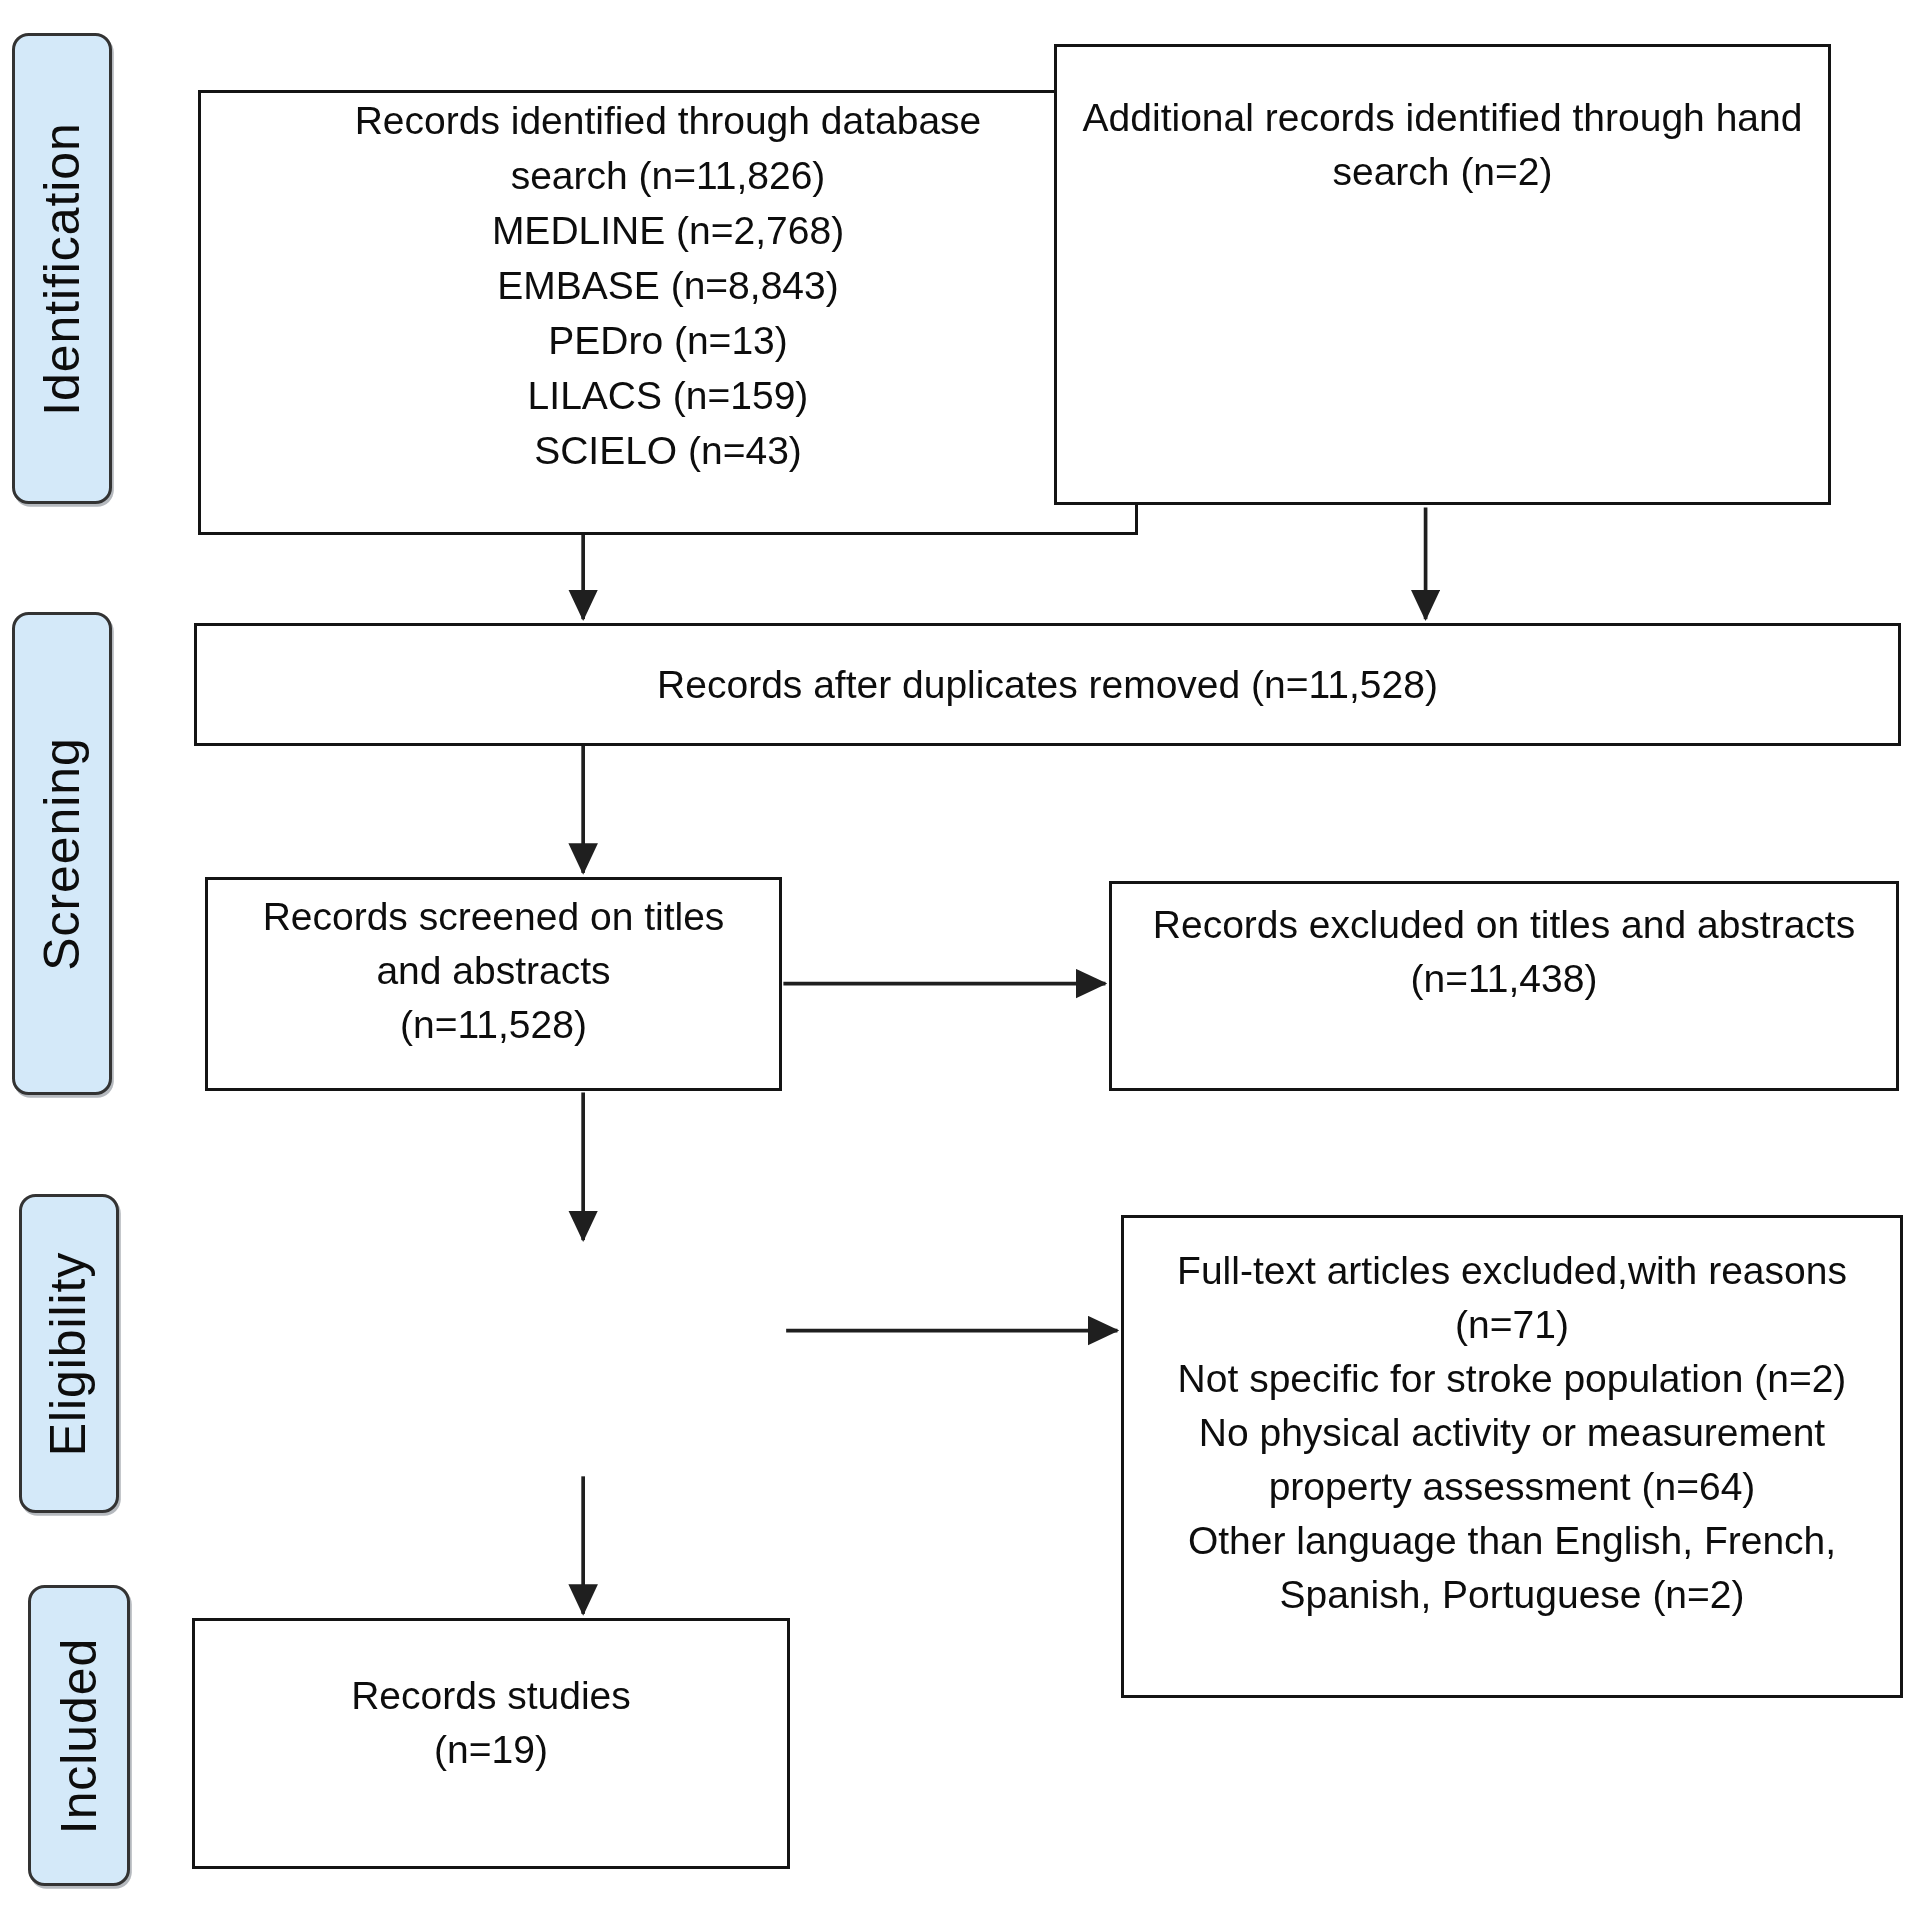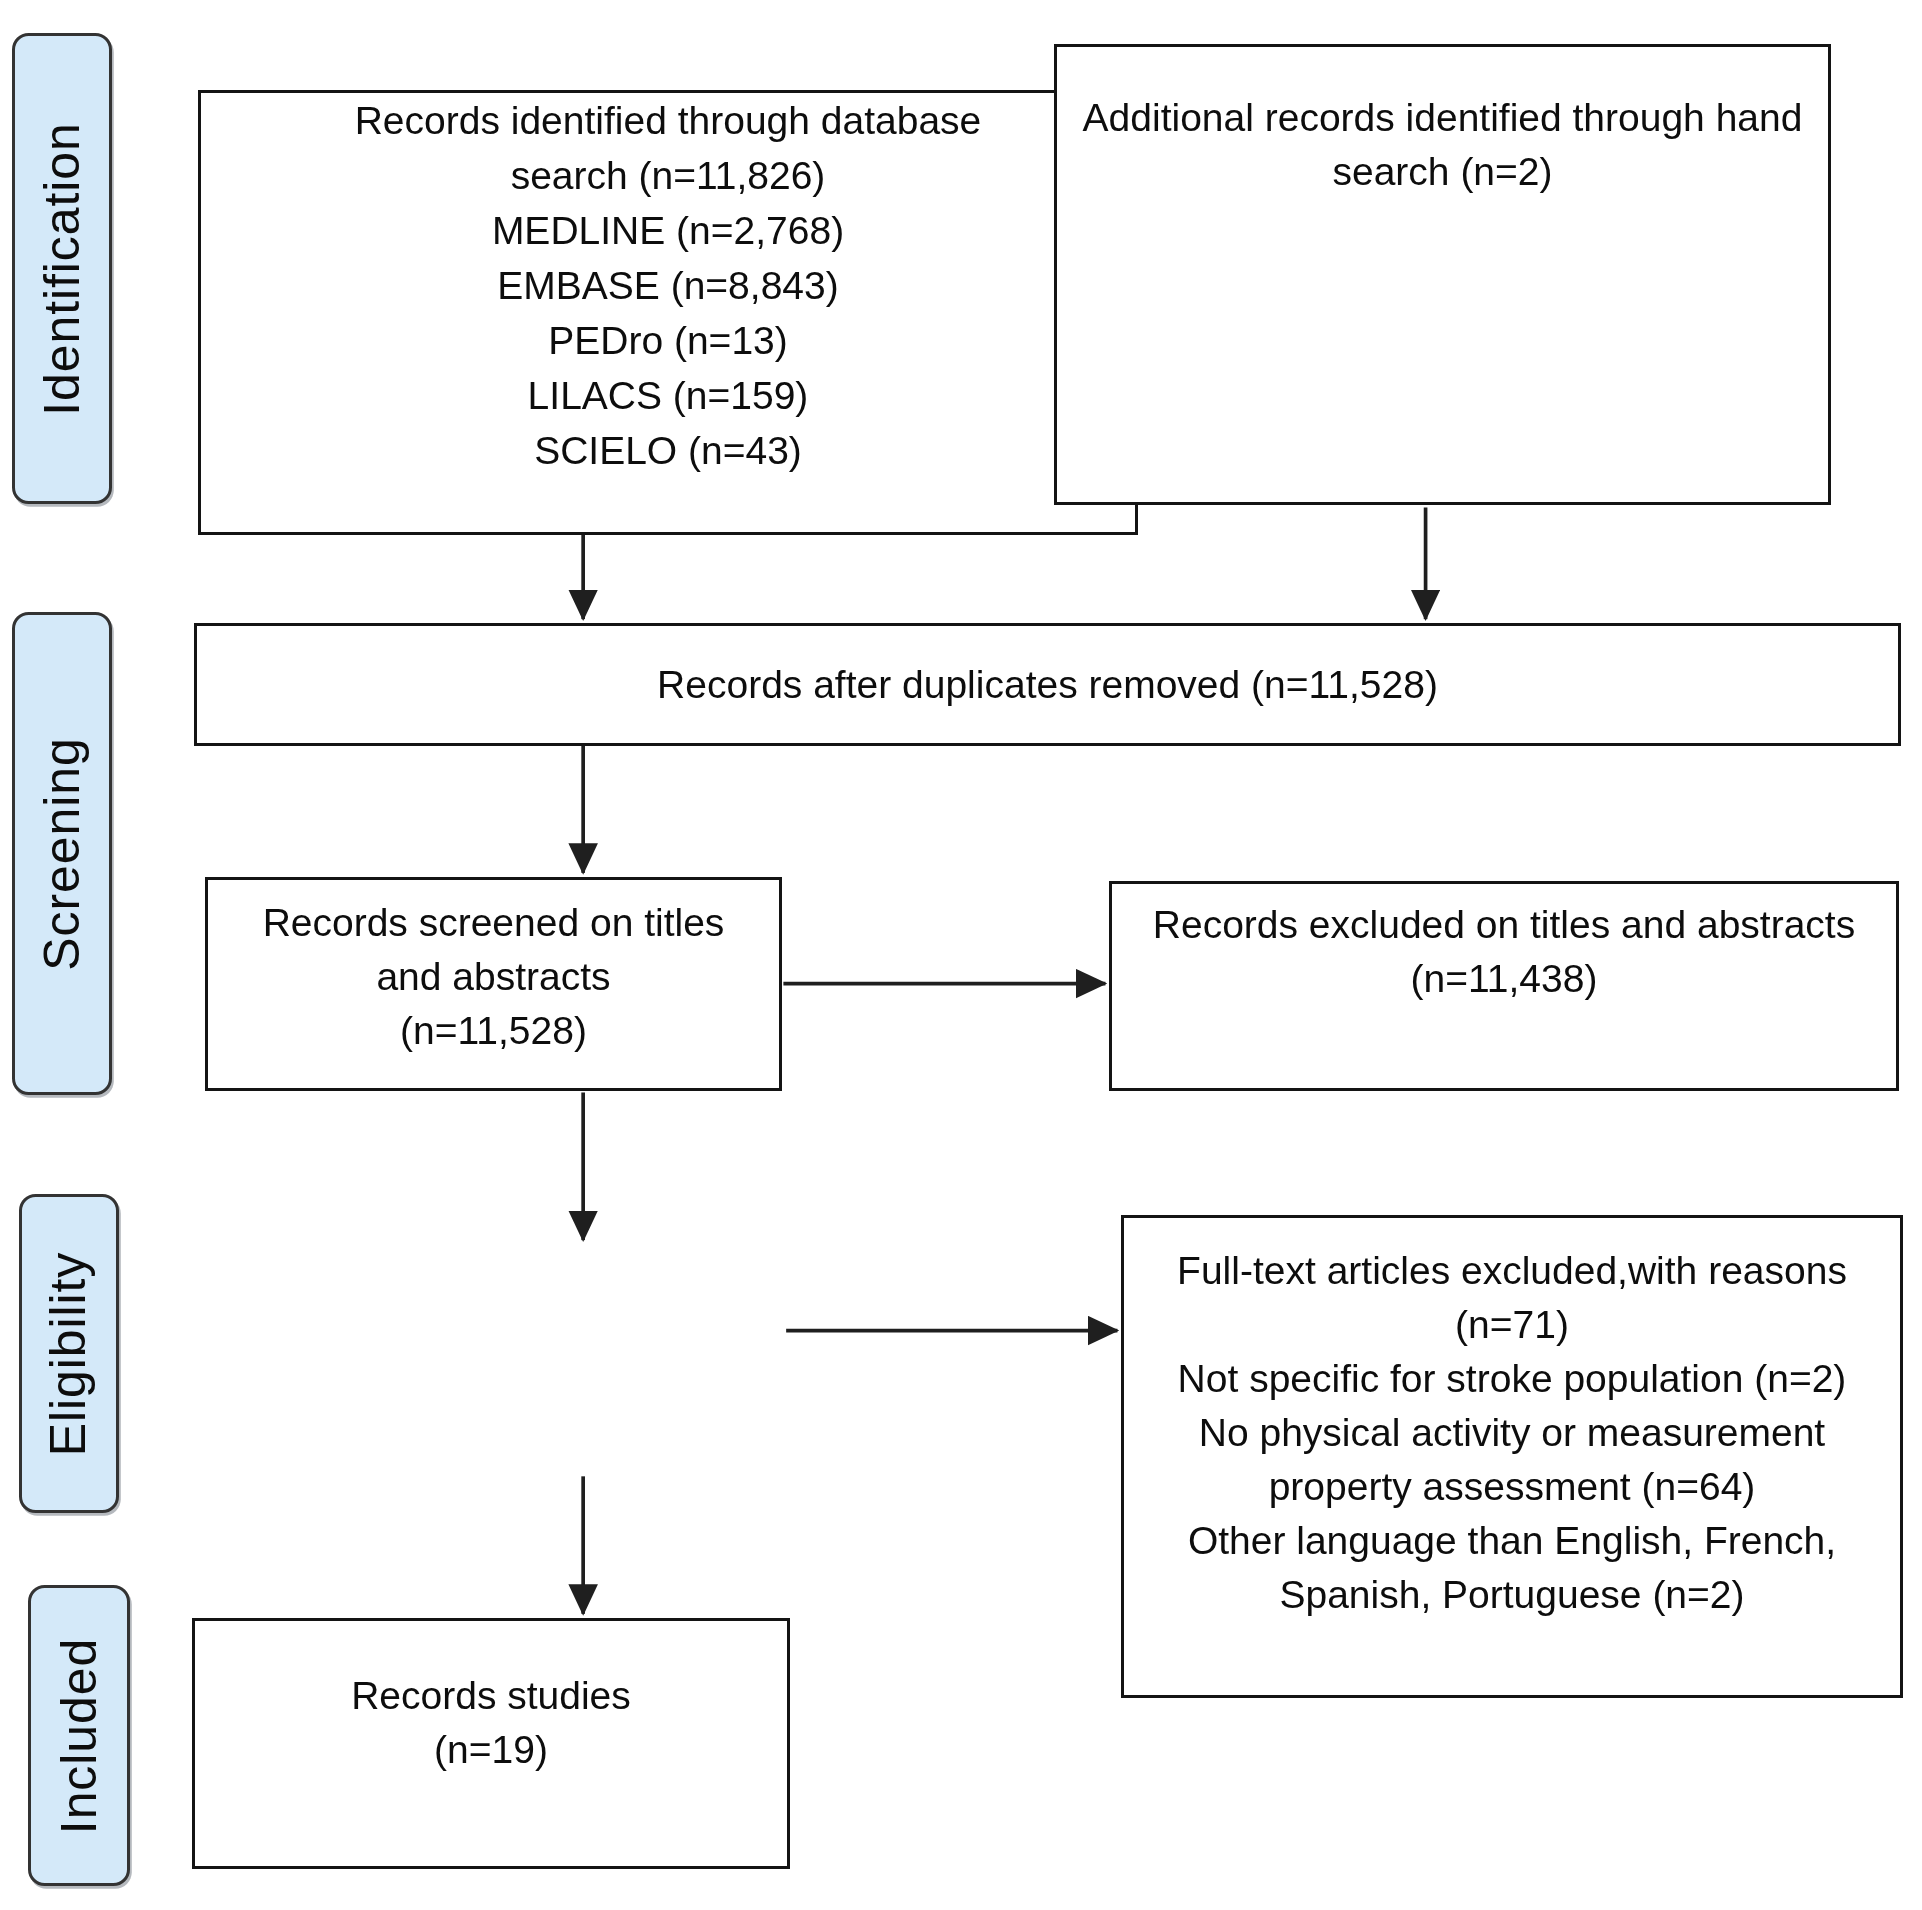--- a/index.html
+++ b/index.html
@@ -42,21 +42,21 @@
     border:3.7px solid var(--box-border);
     text-align:center;
     font-size:39px;
     line-height:54px;
     box-sizing:border-box;
   }
   .bx .ln{white-space:nowrap;}
   #box-records-db{left:198px;top:42px;width:940px;height:445px;line-height:55px;margin-top:48px;}
   #box-hand-search{left:1054px;top:44px;width:777px;height:461px;padding-top:44px;}
   #box-duplicates{left:194px;top:623px;width:1707px;height:123px;display:flex;align-items:center;justify-content:center;flex-direction:column;}
-  #box-screened{left:205px;top:877px;width:577px;height:214px;padding-top:16px;}
+  #box-screened{left:205px;top:877px;width:577px;height:214px;padding-top:10px;}
   #box-excluded-titles{left:1109px;top:881px;width:790px;height:210px;padding-top:14px;}
   #box-fulltext{left:194px;top:1244px;width:591px;height:231px;padding-top:33px;}
   #box-excluded-fulltext{left:1121px;top:1215px;width:782px;height:483px;padding-top:26px;}
   #box-included-studies{left:192px;top:1618px;width:598px;height:251px;padding-top:48px;}
   #stage-identification{left:12px;top:33px;width:94px;height:465px;}
   #stage-screening{left:12px;top:612px;width:94px;height:477px;}
   #stage-eligibility{left:18.5px;top:1194px;width:94px;height:313px;}
   #stage-included{left:28px;top:1585px;width:96px;height:295px;}
 </style>
 </head>

